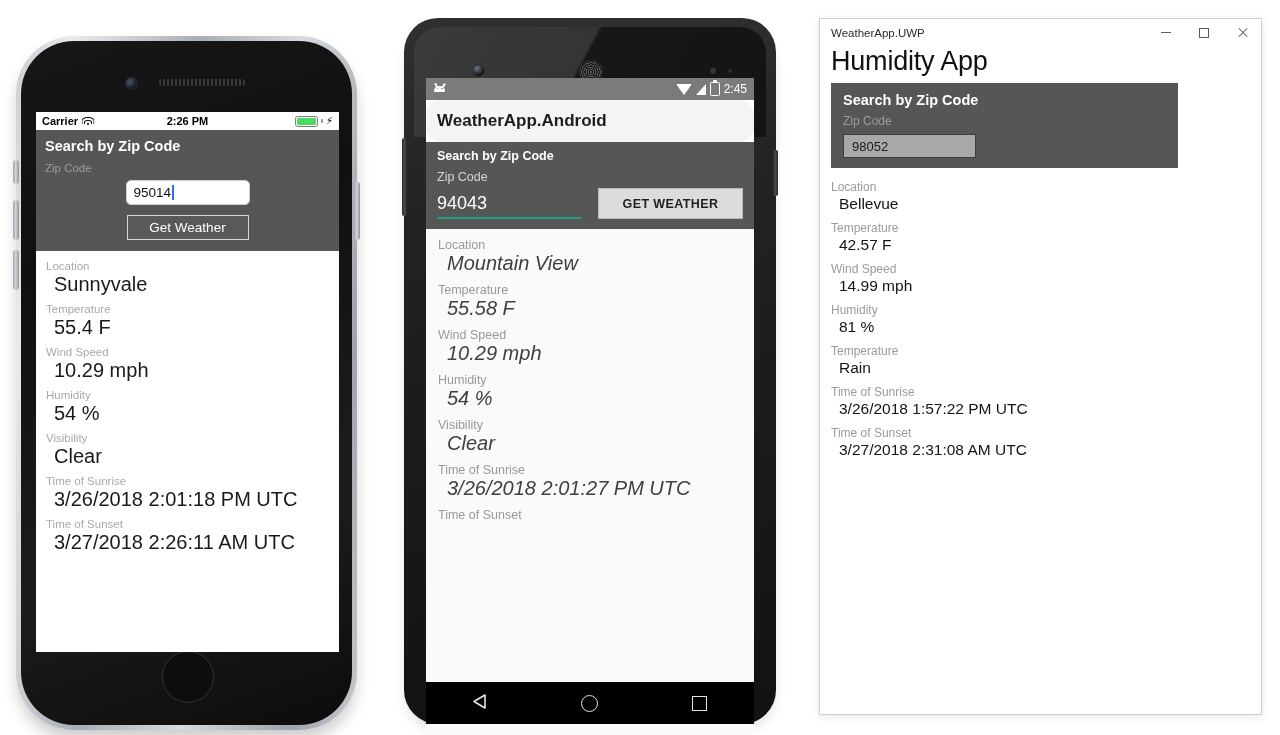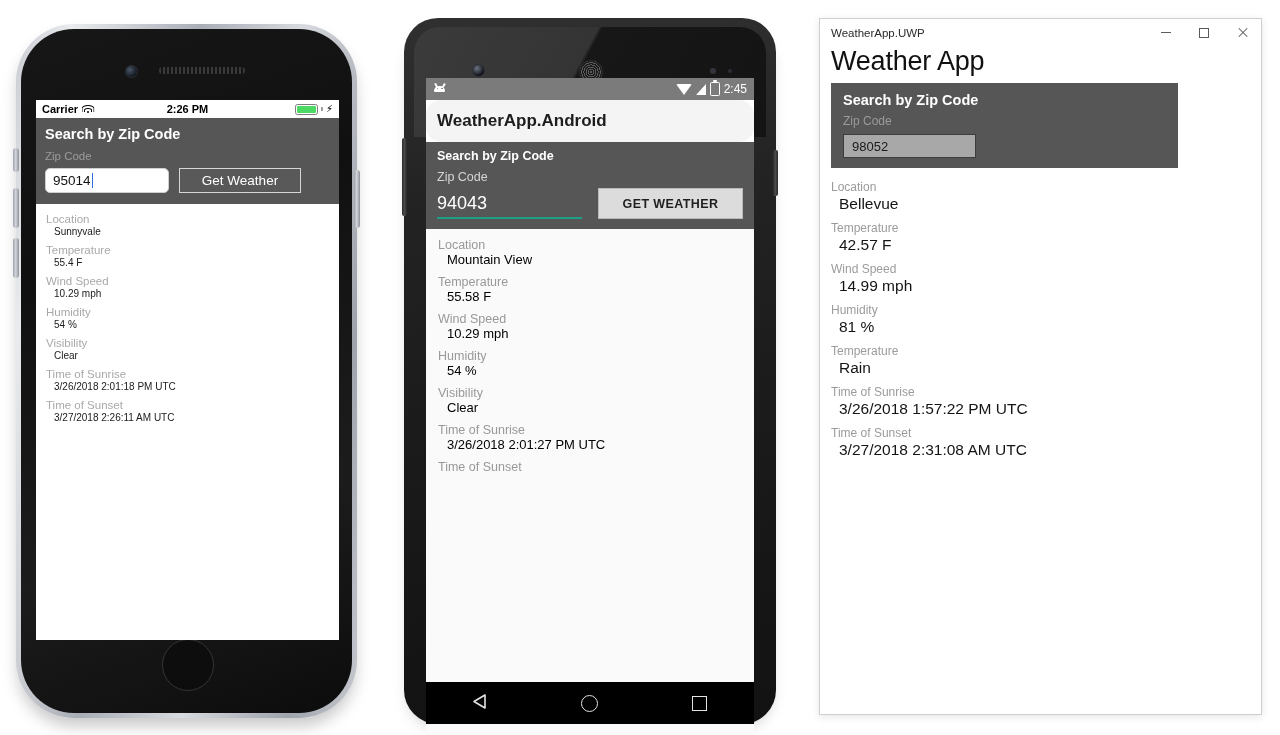--- a/index.html
+++ b/index.html
@@ -4,21 +4,21 @@
 <style>
   html,body{margin:0;padding:0;}
   body{
     width:1280px;height:735px;background:#ffffff;overflow:hidden;
     font-family:"Liberation Sans","DejaVu Sans",sans-serif;
     -webkit-font-smoothing:antialiased;
   }
   .stage{position:relative;width:1280px;height:735px;}
 
   
-  .iphone{position:absolute;left:14px;top:20px;width:345px;height:700px;}
+  .iphone{position:absolute;left:14px;top:32px;width:345px;height:700px;}
   .ip-shadow{
     position:absolute;left:4px;top:8px;width:337px;height:690px;border-radius:56px;
     box-shadow:0 8px 16px rgba(0,0,0,0.22);
   }
   .ip-silver{
     position:absolute;left:2px;top:4px;width:341px;height:694px;border-radius:58px;
     background:linear-gradient(100deg,#c9ccd2 0%,#e9ebee 12%,#a9adb5 40%,#d7dade 62%,#9fa3ab 85%,#c6c9cf 100%);
   }
   .ip-body{
     position:absolute;left:7px;top:9px;width:331px;height:684px;border-radius:53px;
@@ -52,35 +52,35 @@
   .wifi-ios i:nth-child(3){width:2px;height:2px;top:6px;border-radius:50%;background:#000;border:none;}
   .batt-ios{width:23px;height:11px;border:1px solid #7d7d7d;border-radius:2.5px;padding:1px;box-sizing:border-box;}
   .batt-ios div{width:100%;height:100%;background:#4cd964;border-radius:1px;}
   .batt-nub{width:1.5px;height:4px;background:#9a9a9a;border-radius:0 1px 1px 0;margin-left:1px;}
   .bolt-ios{font-size:10px;line-height:1;margin-left:1px;}
 
   
   .ios-panel{background:#565656;padding:8px 9px 11px 9px;}
   .ios-panel .ttl{color:#fff;font-weight:bold;font-size:14.5px;margin-bottom:8px;}
   .ios-panel .lbl{color:#9c9c9c;font-size:11.5px;margin-bottom:6px;}
-  .ios-row{display:flex;align-items:center;gap:10px;}
+  .ios-row{display:flex;align-items:center;gap:10px;flex-direction:column;}
   .ios-entry{
     width:124px;height:25px;background:#fff;border-radius:5px;border:1px solid #cfcfcf;
     display:flex;align-items:center;padding:0 7px;font-size:13.5px;color:#111;box-sizing:border-box;
   }
   .ios-caret{width:1.5px;height:15px;background:#2f6fd8;margin-left:1px;}
   .ios-btn{
     width:122px;height:25px;border:1px solid #d6d6d6;background:#595959;color:#fff;
     display:flex;align-items:center;justify-content:center;font-size:13.5px;box-sizing:border-box;
   }
 
   
   .ios-list{padding:9px 10px 0 10px;background:#fff;}
   .ios-list .k{color:#a9a9a9;font-size:11.5px;margin-bottom:1px;}
-  .ios-list .v{color:#1a1a1a;font-size:10px;margin:0 0 7px 8px;}
+  .ios-list .v{color:#1a1a1a;font-size:20px;margin:0 0 7px 8px;}
 
   
   .android{position:absolute;left:404px;top:18px;width:372px;height:706px;}
   .an-shadow{position:absolute;left:6px;top:10px;width:360px;height:690px;border-radius:30px;
     box-shadow:0 8px 16px rgba(0,0,0,0.22);}
   .an-body{
     position:absolute;left:0;top:0;width:372px;height:706px;border-radius:34px;
     background:linear-gradient(175deg,#303030 0%,#232323 25%,#1a1a1a 60%,#121212 100%);
   }
   .an-glass{
@@ -122,21 +122,21 @@
   .an-panel .ttl{color:#fff;font-weight:bold;font-size:12.5px;margin-bottom:7px;}
   .an-panel .lbl{color:#d6d6d6;font-size:12.5px;margin-bottom:4px;}
   .an-row{display:flex;align-items:flex-end;gap:16px;}
   .an-entry{flex:1;max-width:152px;}
   .an-entry .val{color:#fff;font-size:18px;padding-bottom:3px;}
   .an-entry .ul{height:2px;background:#1e9e85;}
   .an-gw{width:145px;height:31px;background:#dcdcdc;border:1px solid #b9b9b9;color:#1f1f1f;
     font-size:12.5px;font-weight:bold;letter-spacing:.4px;display:flex;align-items:center;justify-content:center;box-sizing:border-box;}
   .an-list{padding:9px 12px 0 12px;background:#fafafa;height:100%;}
   .an-list .k{color:#999;font-size:12.5px;margin-bottom:0px;}
-  .an-list .v{color:#000000;font-size:13px;margin:0 0 8px 9px;}
+  .an-list .v{color:#404040;font-size:20px;margin:0 0 8px 9px;font-style:italic;}
   .an-nav{position:absolute;left:22px;bottom:0;width:328px;height:42px;background:#000;
     display:flex;align-items:center;justify-content:space-around;}
   .tri{width:14px;height:15px;}
   .sq{width:13px;height:13px;border:1.6px solid #e3e3e3;}
   .ci{width:15px;height:15px;border:1.6px solid #e3e3e3;border-radius:50%;}
 
   
   .uwp{position:absolute;left:819px;top:18px;width:443px;height:697px;background:#fff;
     border:1px solid #cfcfcf;box-sizing:border-box;box-shadow:0 2px 8px rgba(0,0,0,0.10);}
   .uwp-title{height:27px;display:flex;align-items:center;padding-left:11px;}
@@ -344,21 +344,21 @@
           <span class="glyph-min"></span>
         </div>
       <div class="uwp-ctl">
           <span class="glyph-max"></span>
         </div>
       <div class="uwp-ctl">
           <span class="glyph-close"></span>
         </div>
     </div>
 
-    <div class="uwp-h1">Weather App</div>
+    <div class="uwp-h1">Humidity App</div>
 
     <div class="uwp-panel">
       <div class="ttl">Search by Zip Code</div>
       <div class="lbl">Zip Code</div>
       <div class="uwp-entry">
         <span>98052</span>
       </div>
     </div>
 
     <div class="uwp-list">

